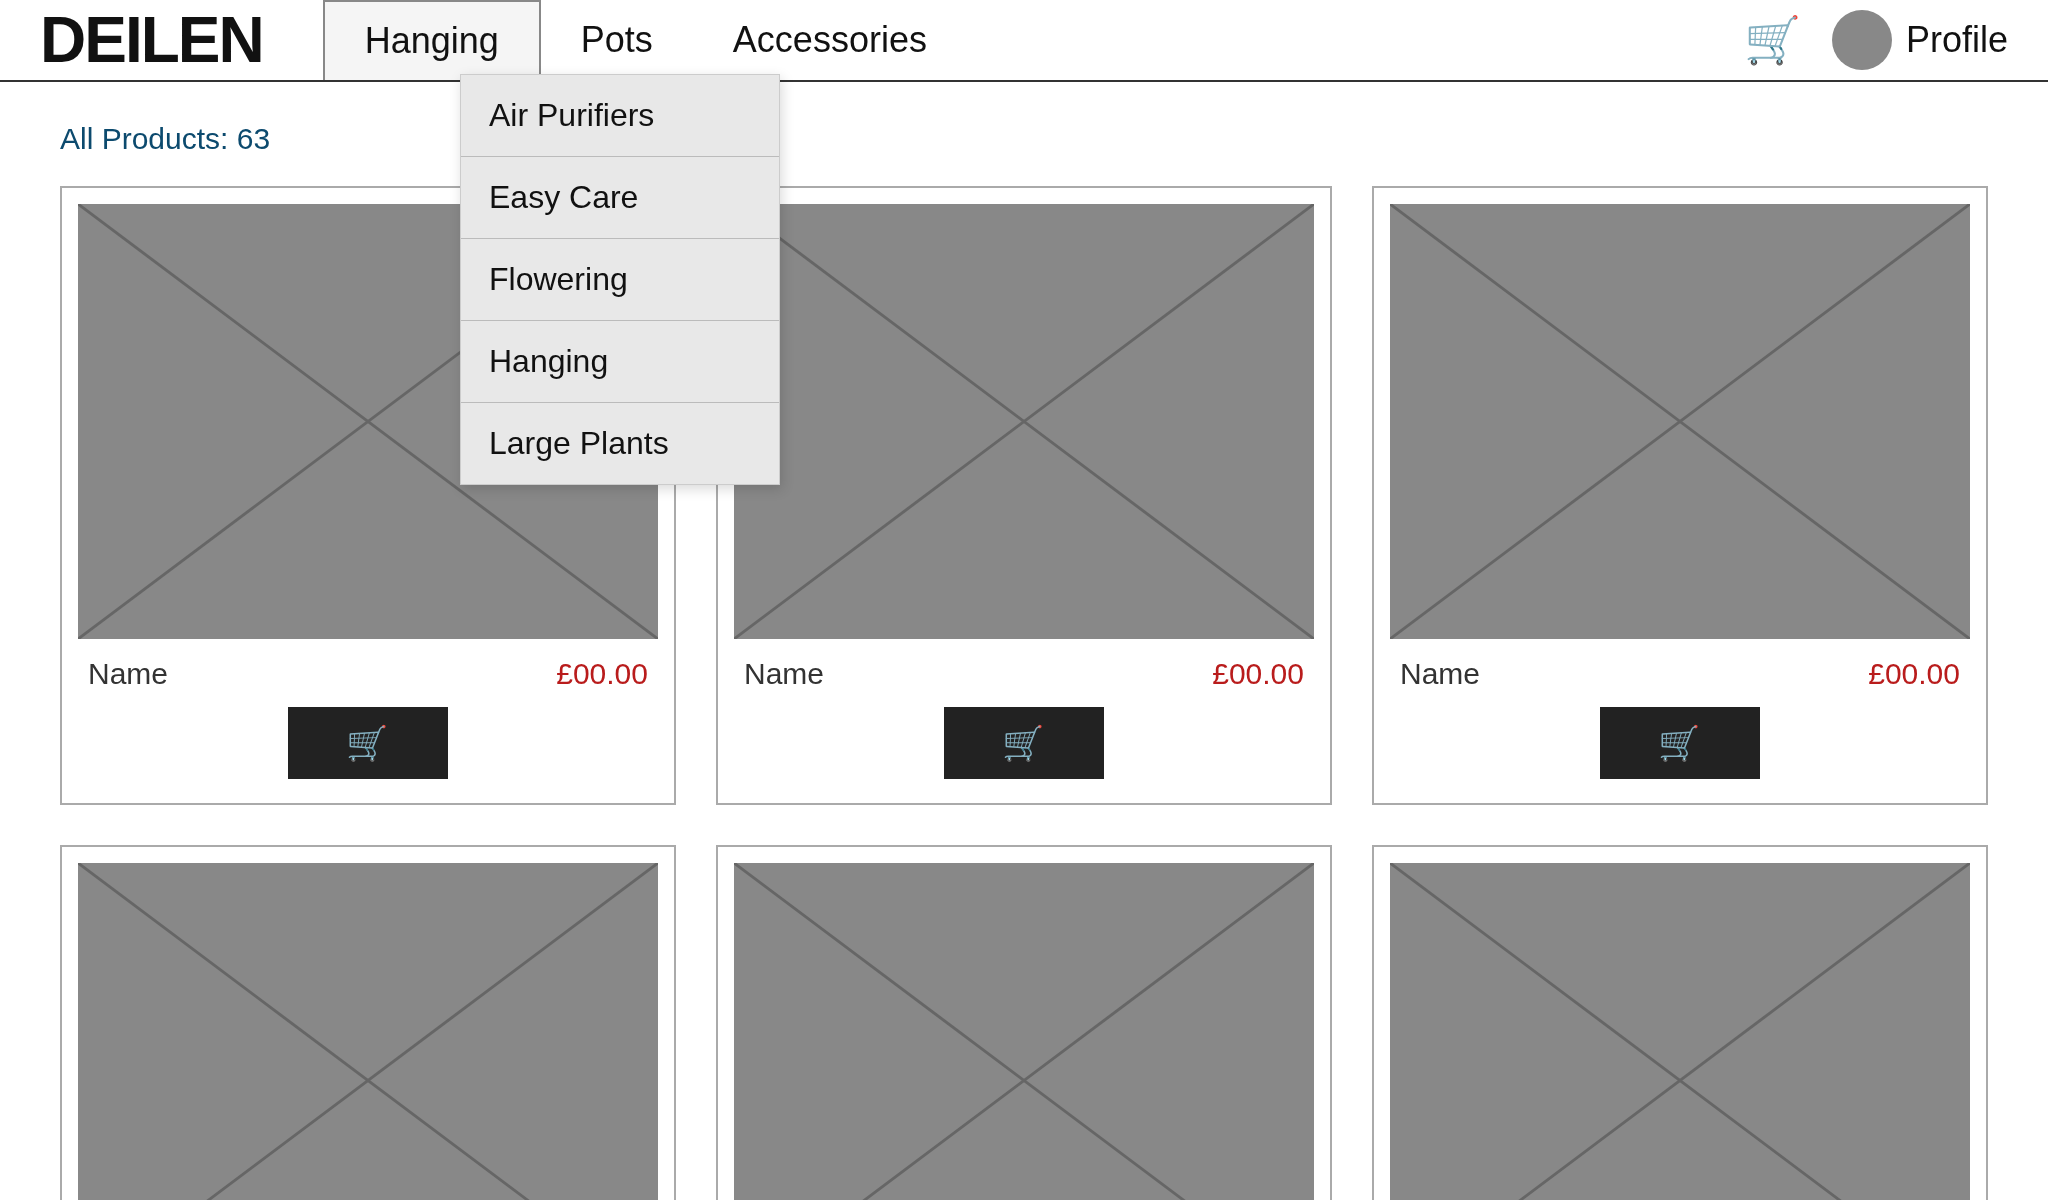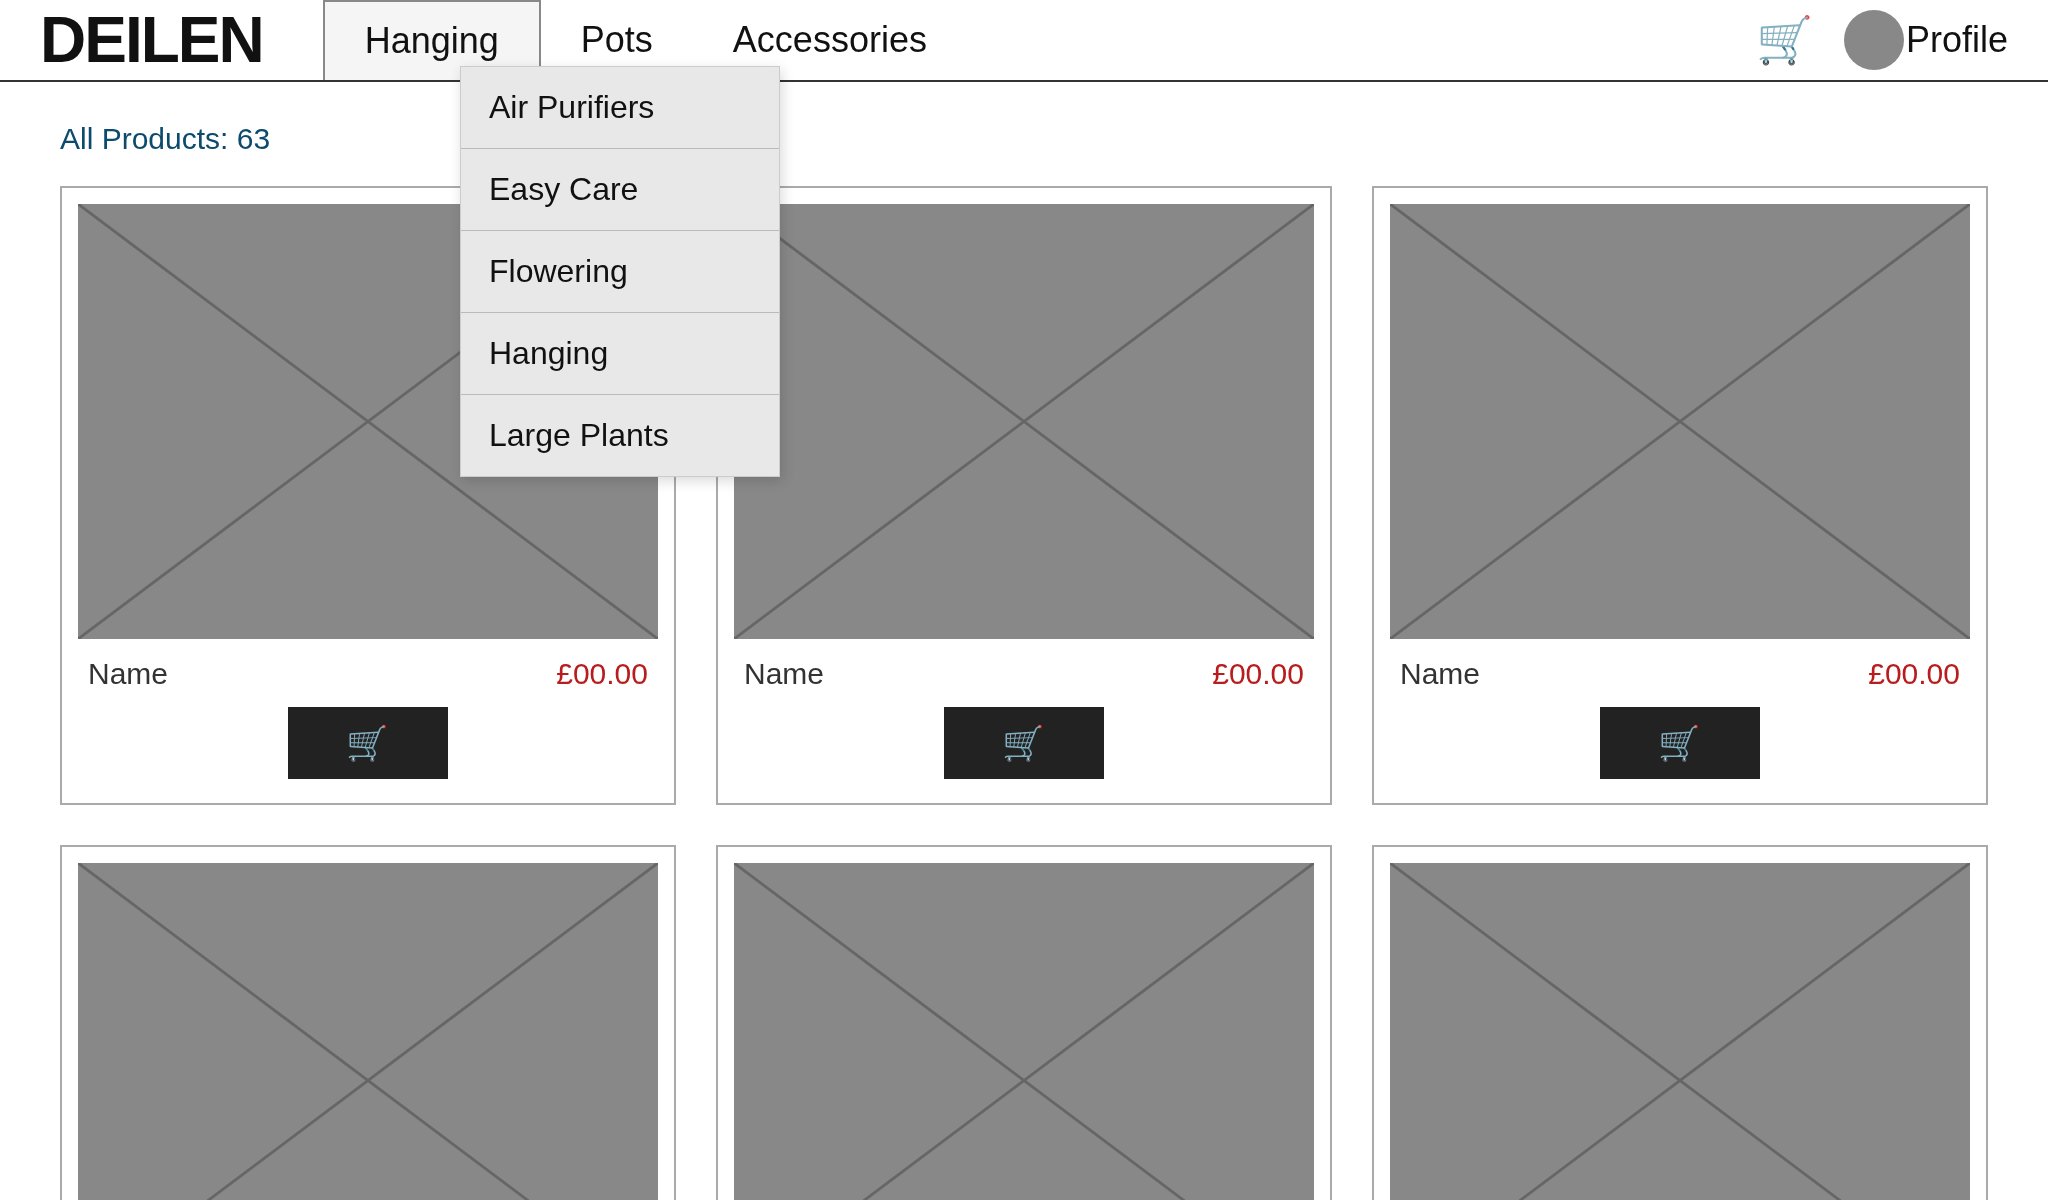--- a/index.html
+++ b/index.html
@@ -52,39 +52,39 @@
       gap: 30px;
       margin-left: auto;
     }
     .cart-icon {
       font-size: 46px;
       cursor: pointer;
     }
     .profile-area {
       display: flex;
       align-items: center;
-      gap: 2px;
+      gap: 14px;
       cursor: pointer;
     }
     .profile-avatar {
       width: 60px;
       height: 60px;
       border-radius: 50%;
       background: #888;
     }
     .profile-label {
       font-size: 36px;
       font-weight: 500;
       color: #111;
     }
 
     
     .dropdown {
       position: absolute;
-      top: 66px;
+      top: 74px;
       left: 460px;
       width: 320px;
       background: #e8e8e8;
       border: 1px solid #ccc;
       z-index: 100;
       box-shadow: 2px 4px 12px rgba(0,0,0,0.15);
     }
     .dropdown-item {
       font-size: 32px;
       padding: 22px 28px;

